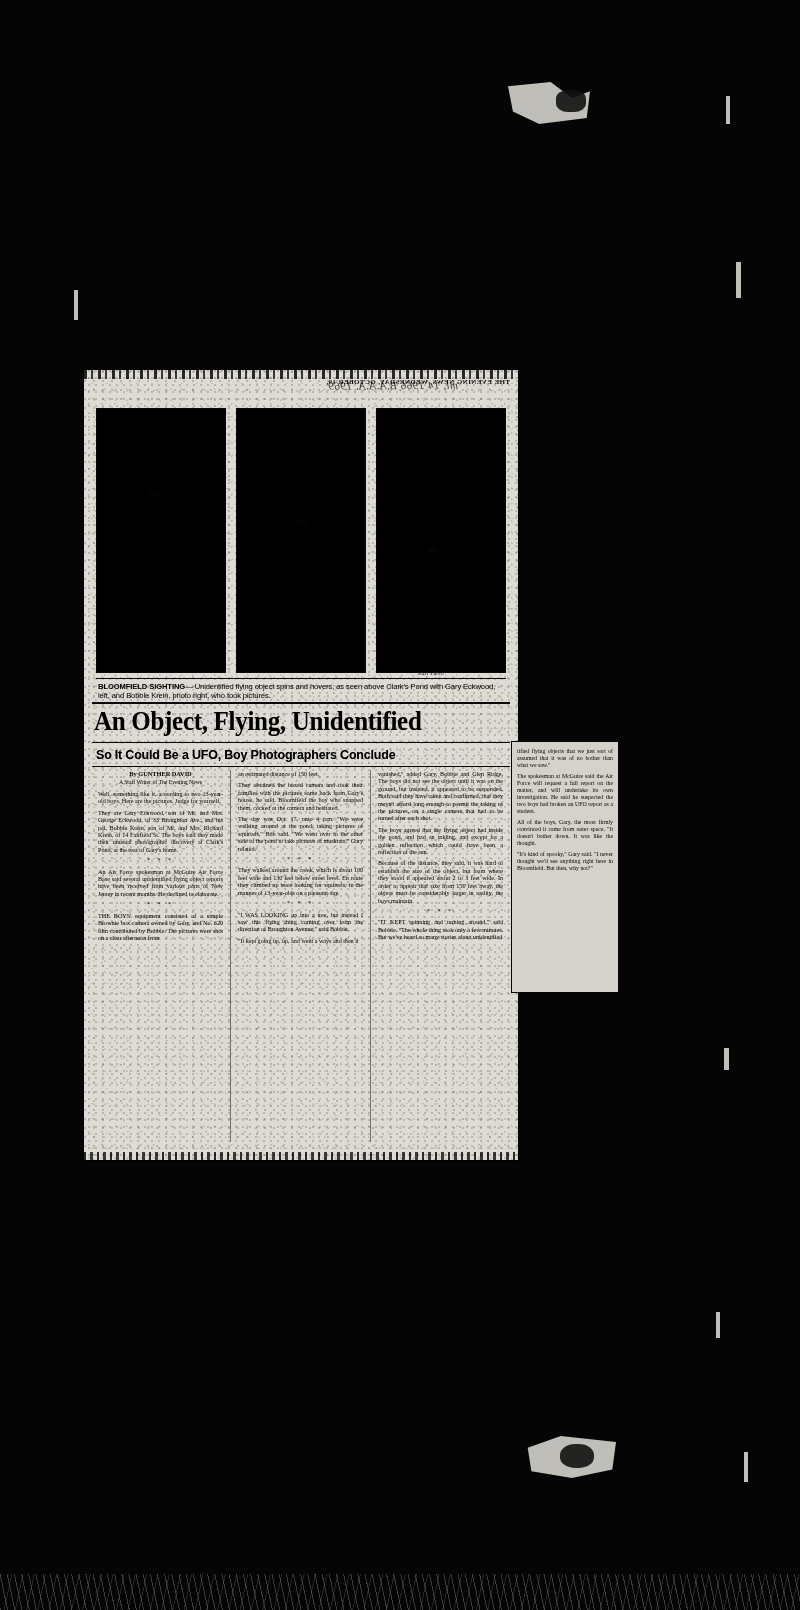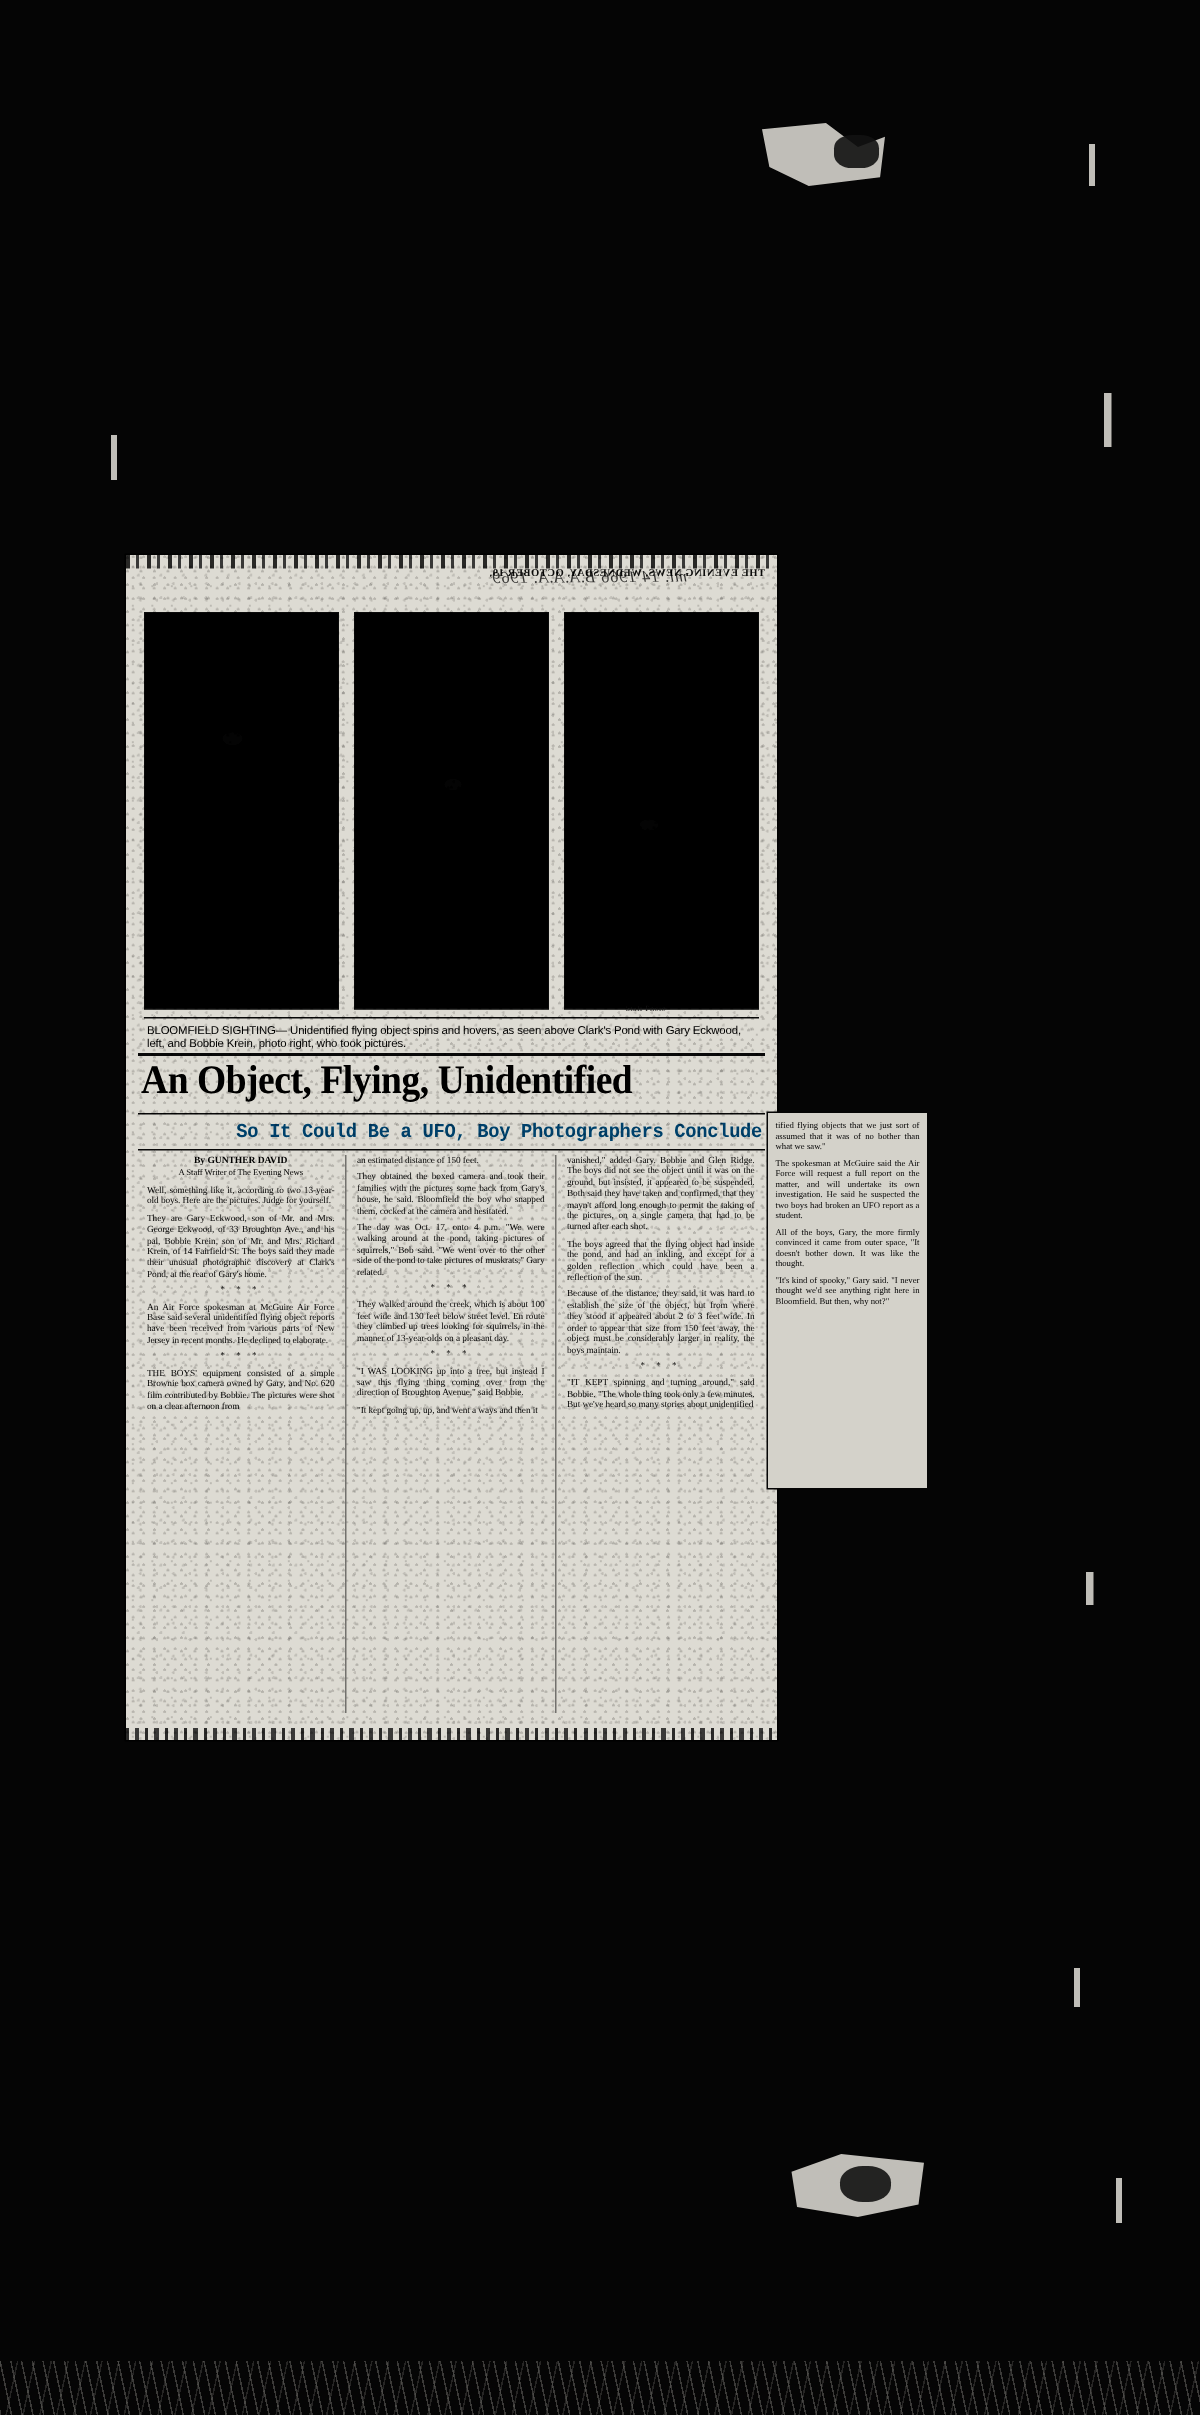--- a/index.html
+++ b/index.html
@@ -131,21 +131,21 @@
     position: absolute;
     left: 14px;
     top: 312px;
     width: 400px;
     font-size: 7.6px;
     line-height: 9.4px;
     letter-spacing: -.1px;
     color: #121212;
     font-family: "Liberation Sans", sans-serif;
   }
-  .photo-caption b { font-weight: normal; }
+  .photo-caption b { font-weight: bold; }
 
   .rule {
     position: absolute;
     background: #1a1a1a;
     height: 1px;
   }
 
   
   .headline {
     position: absolute;
@@ -158,27 +158,26 @@
     line-height: 26px;
     letter-spacing: -.3px;
     color: #0b0b0b;
     transform: scaleY(1.08);
   }
   .subhead {
     position: absolute;
     left: 12px;
     top: 378px;
     width: 412px;
-    font-family: Liberation Mono, monospace;
+    font-family: Liberation Sans, sans-serif;
     font-weight: bold;
     font-size: 12.5px;
     letter-spacing: -.2px;
-    color: #0c4a6e;
+    color: #000000;
     transform: scaleY(1.05);
-    text-align: right;
   }
 
   
   .columns {
     position: absolute;
     left: 14px;
     top: 400px;
     width: 405px;
     height: 372px;
     display: flex;

